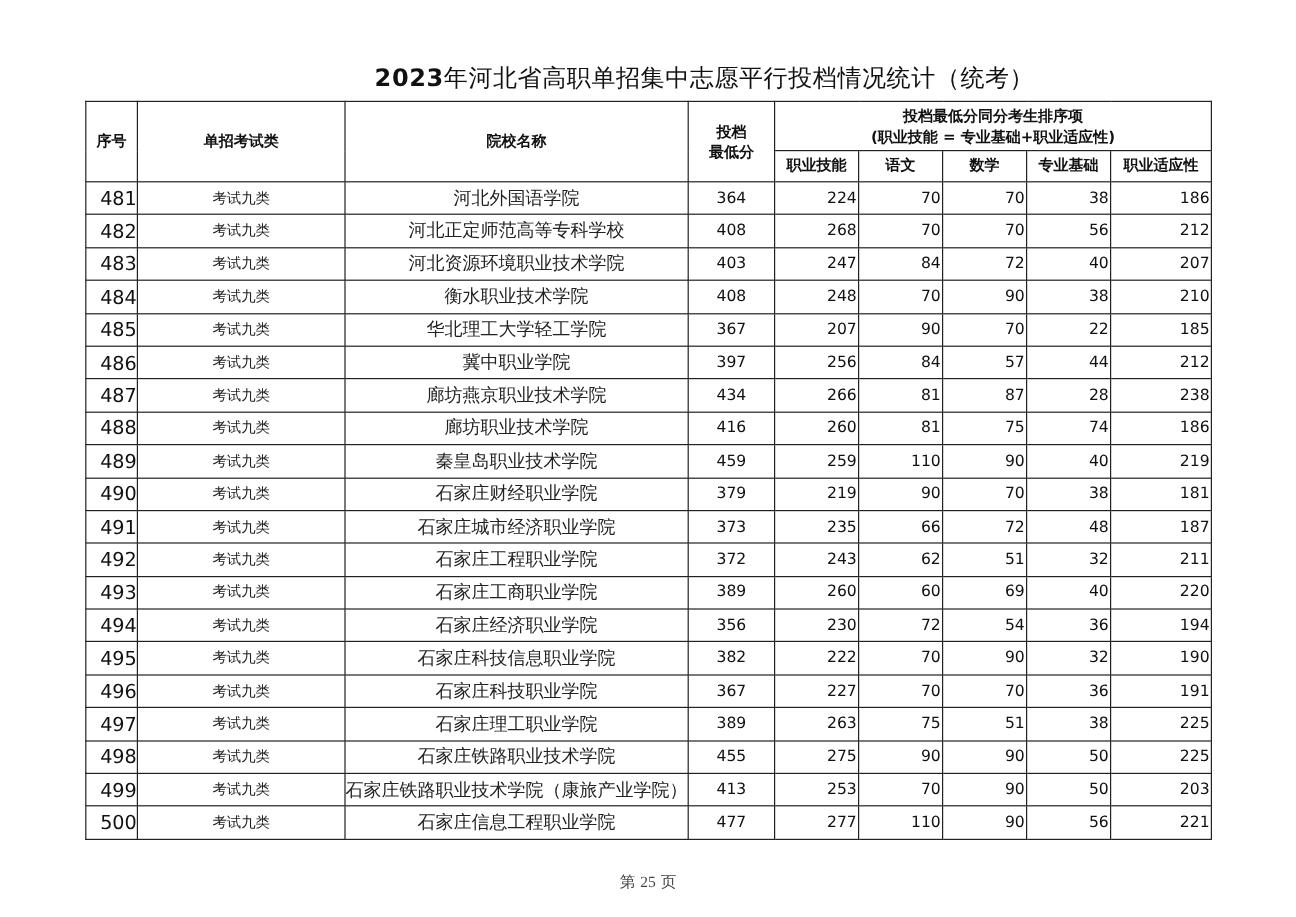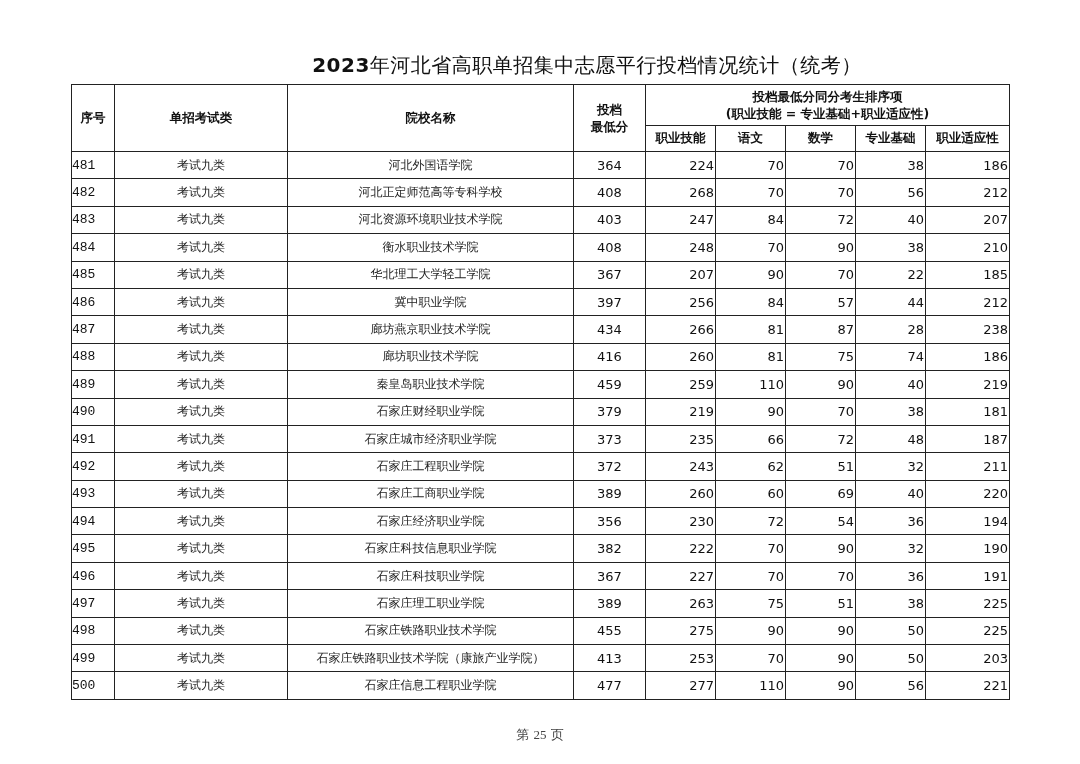--- a/index.html
+++ b/index.html
@@ -9,23 +9,23 @@
              font-family: "DejaVu Serif", "Liberation Serif", serif; font-size: 20px;
              letter-spacing: 0.5px; color: #111; margin-left: 47px; }
     .title .yr { font-family: "DejaVu Sans", "Liberation Sans", sans-serif; font-weight: bold; }
     table { position: absolute; left: 71px; top: 84px; border-collapse: collapse;
             table-layout: fixed; width: 938px; }
     th, td { border: 1.5px solid #222; padding: 0; font-size: 13px; white-space: nowrap; overflow: hidden; }
     th { font-weight: bold; font-size: 12.5px; text-align: center; }
     thead tr.h1 th { height: 40px; }
     thead tr.h2 th { height: 25px; }
     tbody td { height: 26.4px; }
-    td.c-idx { text-align: left; font-size: 13px; font-family: Liberation Mono, monospace; }
+    td.c-idx { text-align: right; font-size: 16px; }
     td.c-cat { text-align: center; font-size: 12px; color: #222; }
-    td.c-name { text-align: center; font-size: 12px; color: #222; }
+    td.c-name { text-align: center; font-size: 15px; color: #222; }
     td.c-min { text-align: center; }
     td.c-num { text-align: right; padding-right: 1px; }
     .hdr-stack { line-height: 17px; }
     .footer { position: absolute; left: 0; width: 1080px; top: 726px; text-align: center;
               font-size: 13px; color: #444; font-family: "DejaVu Serif", "Liberation Serif", serif; }
     .footer .pg { font-family: Liberation Serif, serif; }
   </style>
 </head>
 <body>
 

